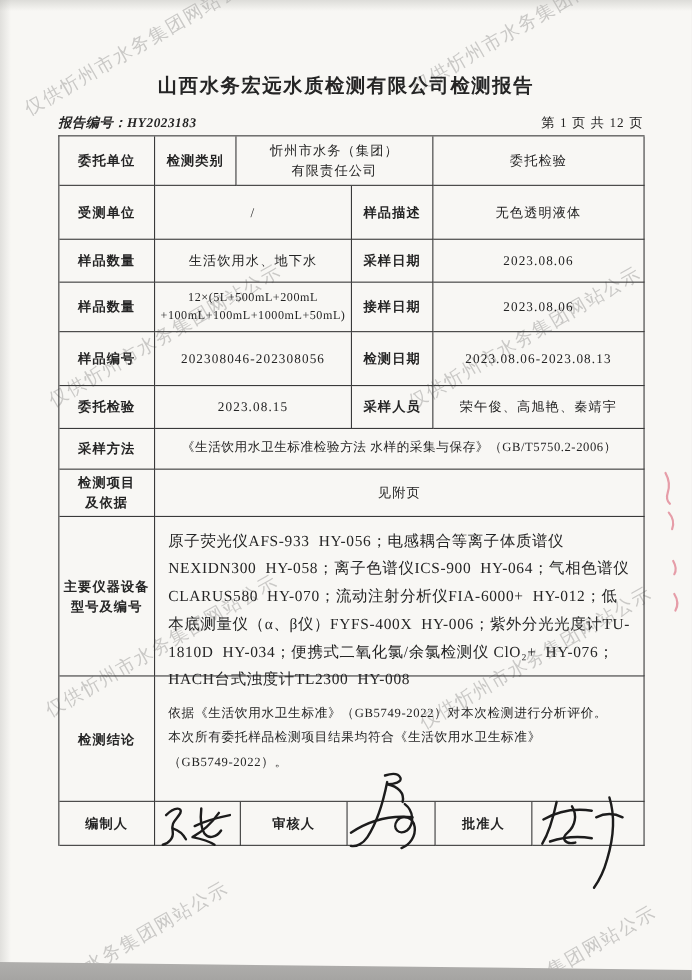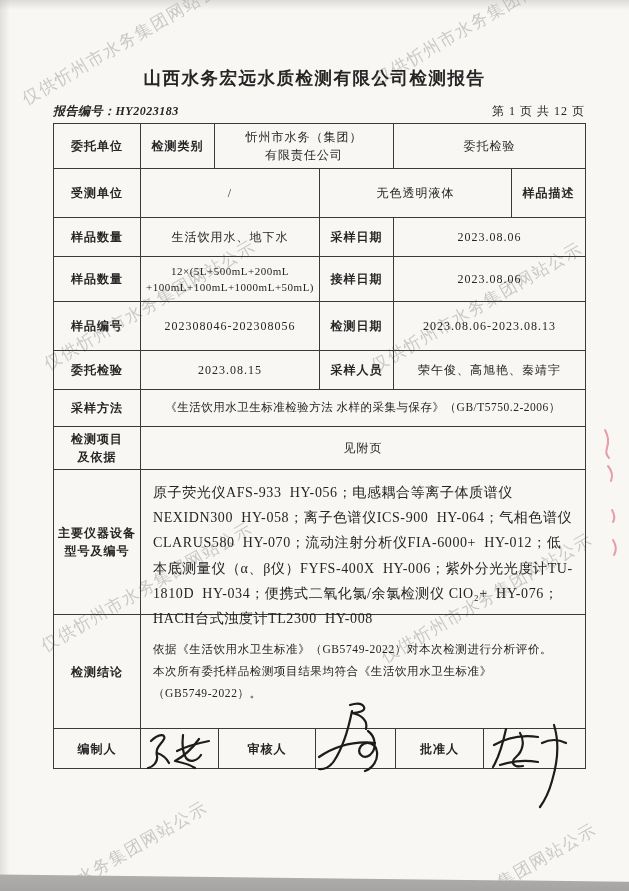--- a/index.html
+++ b/index.html
@@ -118,22 +118,22 @@
       <div class="cell lab w1">委托单位</div>
       <div class="cell lab w3">检测类别</div>
       <div class="cell w2">忻州市水务（集团）
 有限责任公司</div>
       <div class="cell w4">委托检验</div>
     </div>
 
     <div class="trow h49">
       <div class="cell lab w1">受测单位</div>
       <div class="cell w2">/</div>
+      <div class="cell lab w3">样品描述</div>
       <div class="cell w4">无色透明液体</div>
-      <div class="cell lab w3">样品描述</div>
     </div>
 
     <div class="trow h39">
       <div class="cell lab w1">样品数量</div>
       <div class="cell w2">生活饮用水、地下水</div>
       <div class="cell lab w3">采样日期</div>
       <div class="cell w4">2023.08.06</div>
     </div>
 
     <div class="trow h45">

